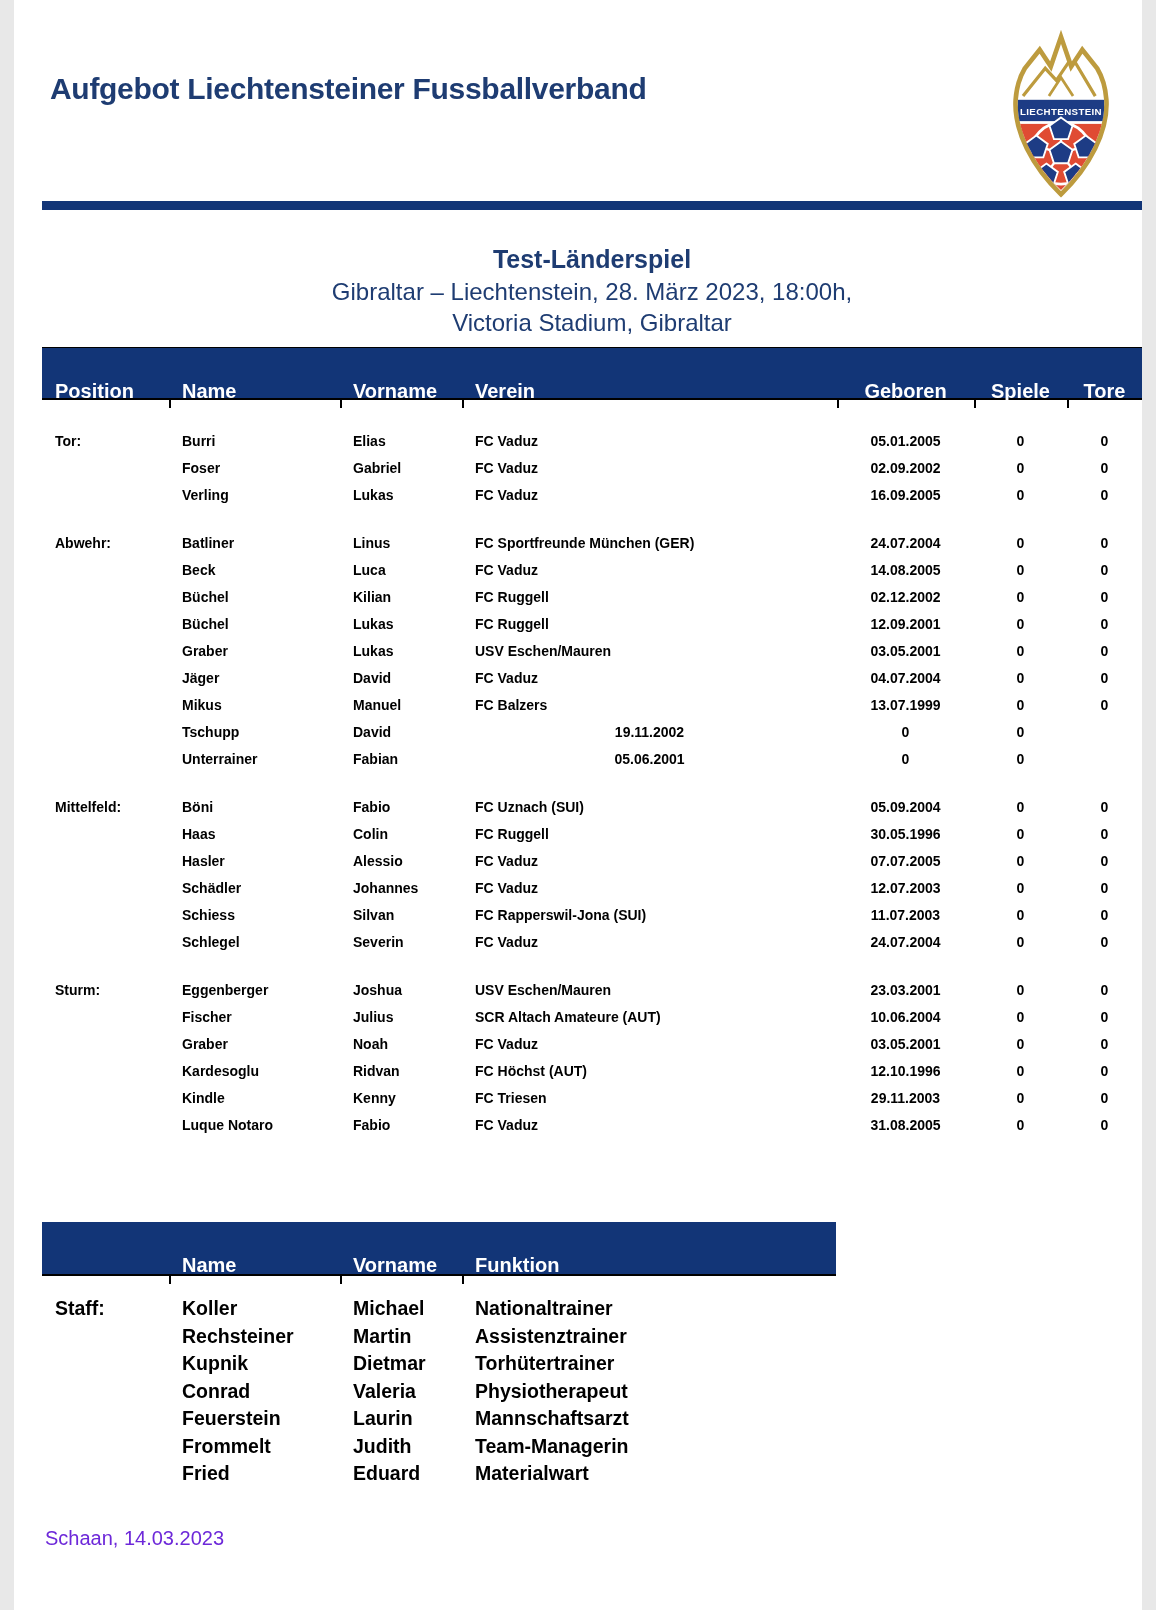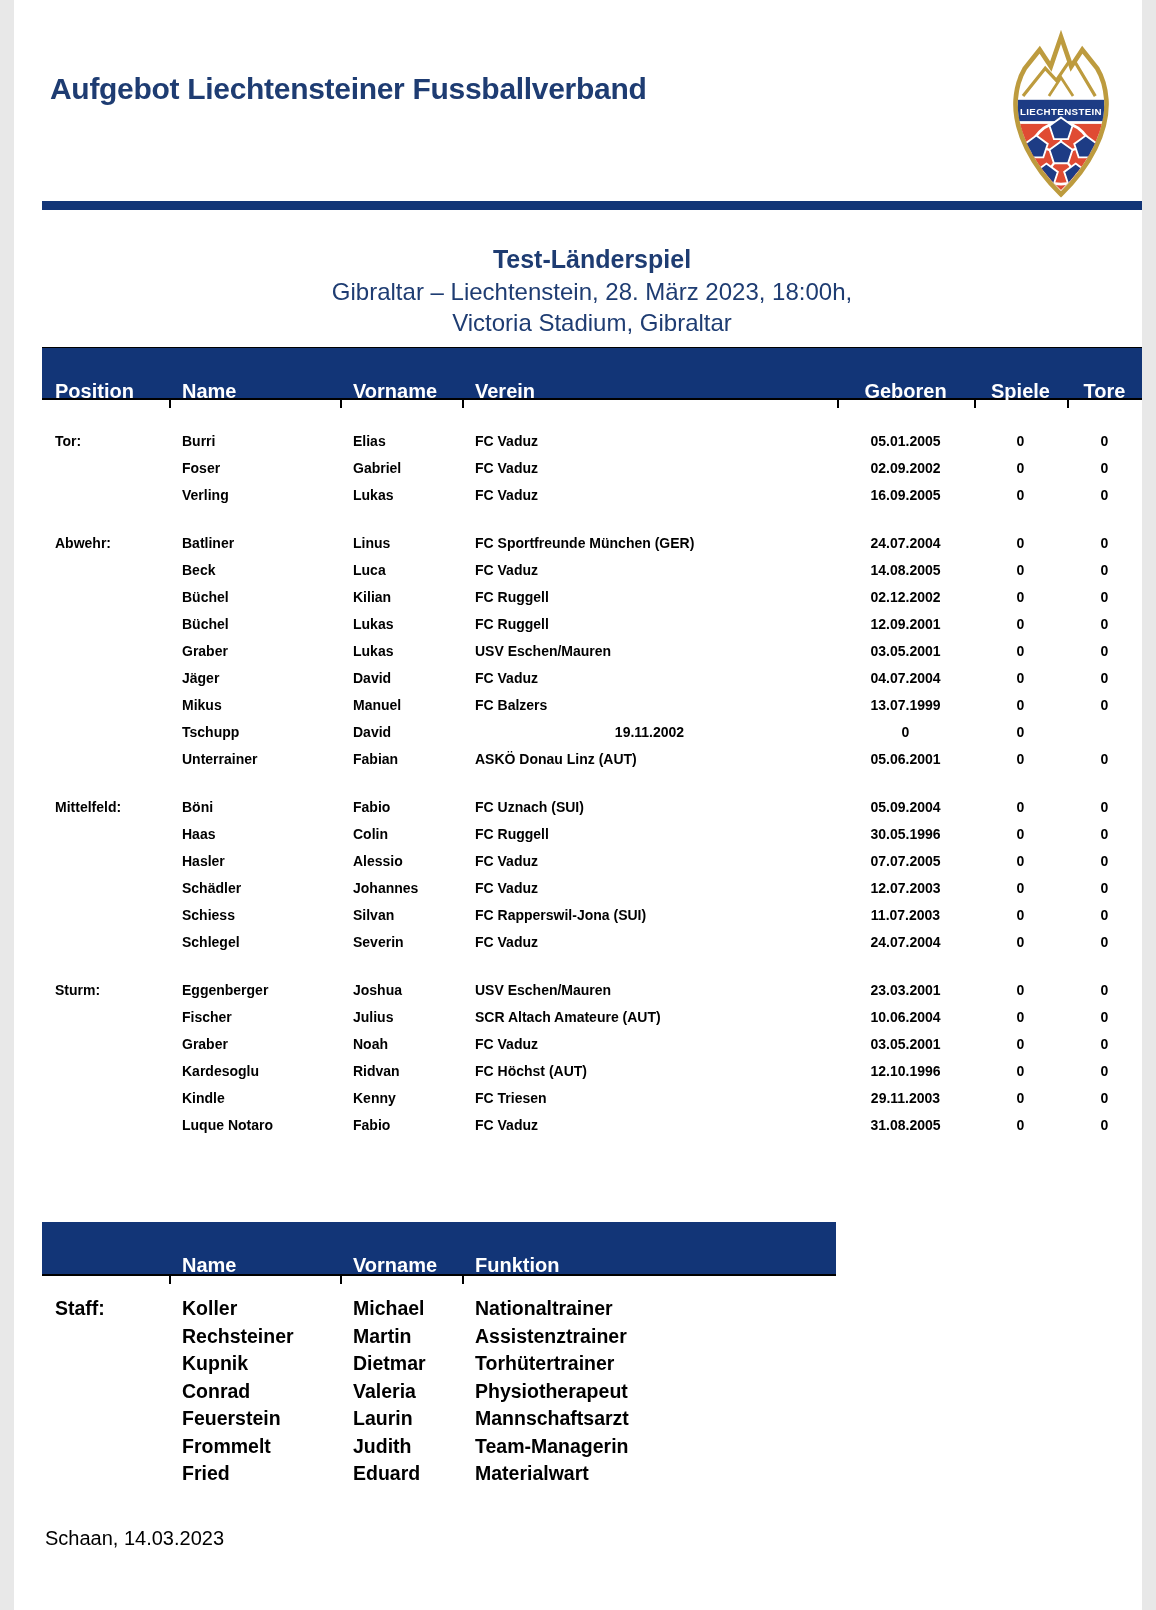--- a/index.html
+++ b/index.html
@@ -79,21 +79,21 @@
   .srow {
     display: grid;
     grid-template-columns: 127px 171px 122px 374px;
     height: 27.5px; align-items: center;
     font-size: 19.5px; font-weight: 700;
   }
   .srow .cell { padding-left: 13px; white-space: nowrap; margin-top: 16px; }
 
   .footer {
     position: absolute; left: 31px; top: 1527px;
-    font-size: 20px; font-weight: 400; color: #000000;
+    font-size: 20px; font-weight: 400; color: #6d28d9;
   }
 </style>
 </head>
 <body>
 
 <div class="page">
 
   <div class="header-title">Aufgebot Liechtensteiner Fussballverband</div>
 
   <svg class="logo" viewBox="0 0 126 190" xmlns="http://www.w3.org/2000/svg">
@@ -261,21 +261,20 @@
           <div class="cell">Tschupp</div>
           <div class="cell">David</div>
           <div class="cell center">19.11.2002</div>
           <div class="cell center">0</div>
           <div class="cell center">0</div>
         </div>
         <div class="trow">
           <div class="cell"></div>
           <div class="cell">Unterrainer</div>
           <div class="cell">Fabian</div>
-          <div class="cell">ASKÖ Donau Linz (AUT)</div>
           <div class="cell center">05.06.2001</div>
           <div class="cell center">0</div>
           <div class="cell center">0</div>
         </div>
       </div>
       <div class="group">
         <div class="trow">
           <div class="cell">Mittelfeld:</div>
           <div class="cell">Böni</div>
           <div class="cell">Fabio</div>

